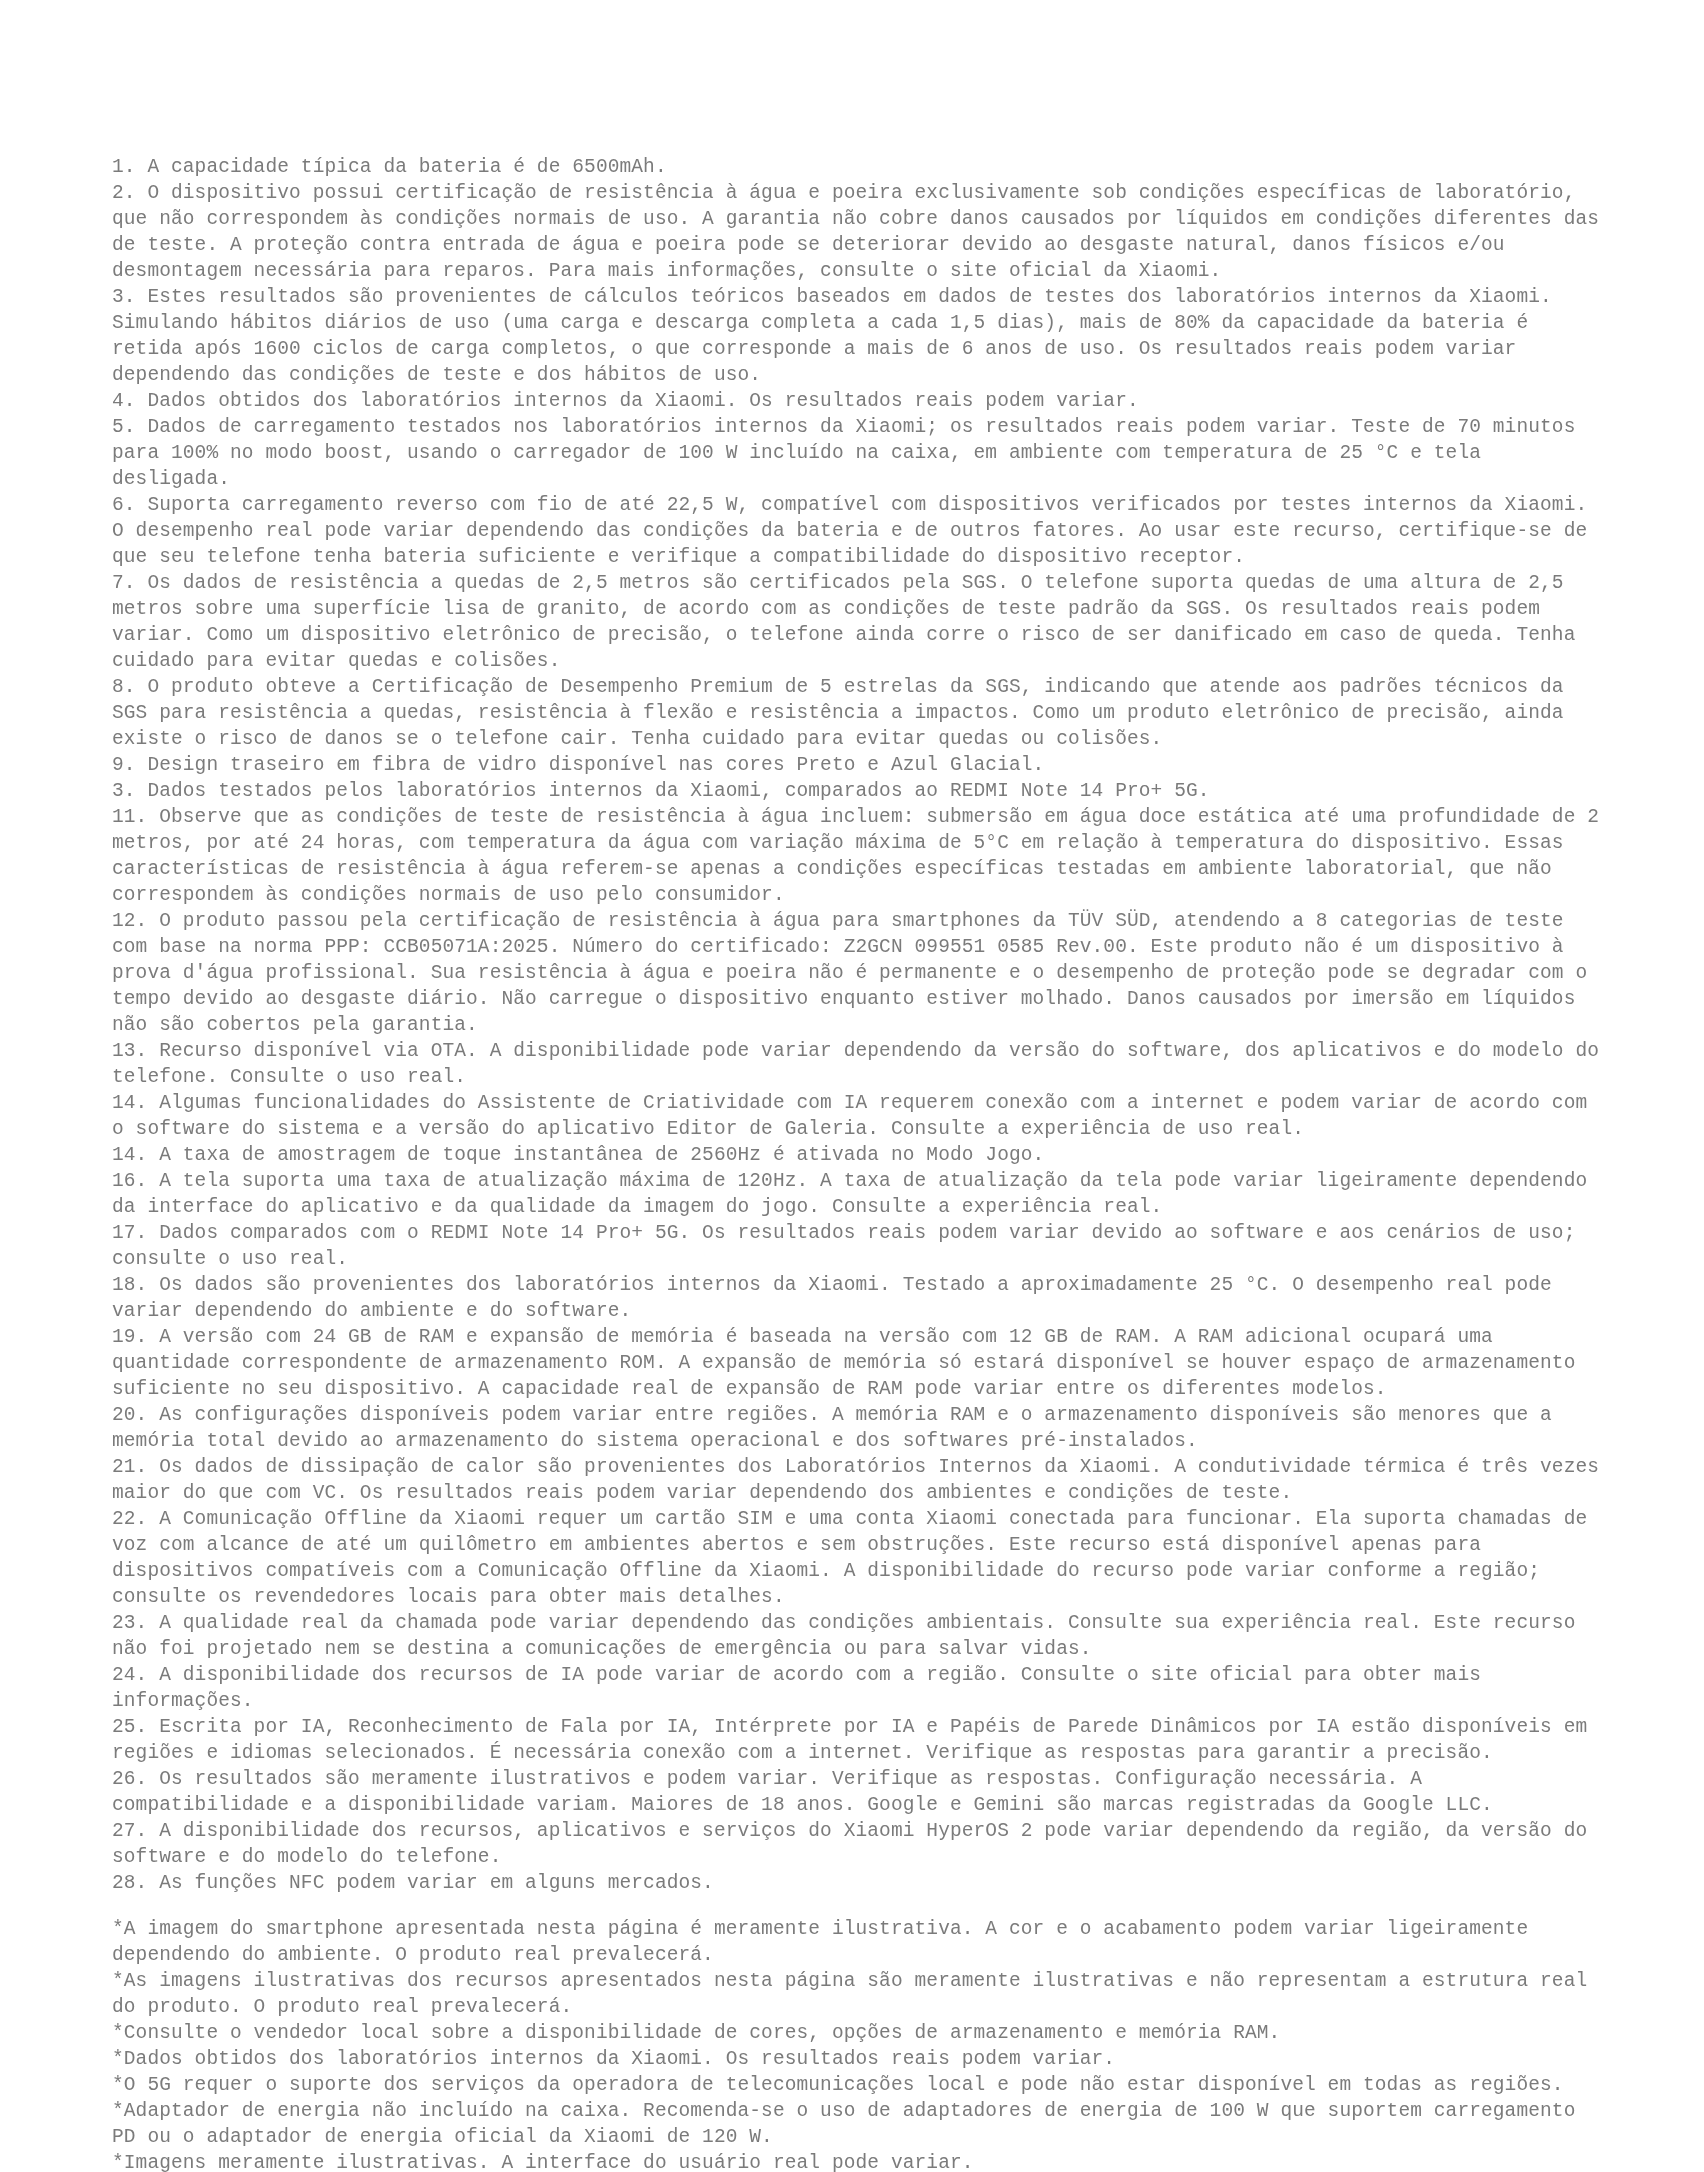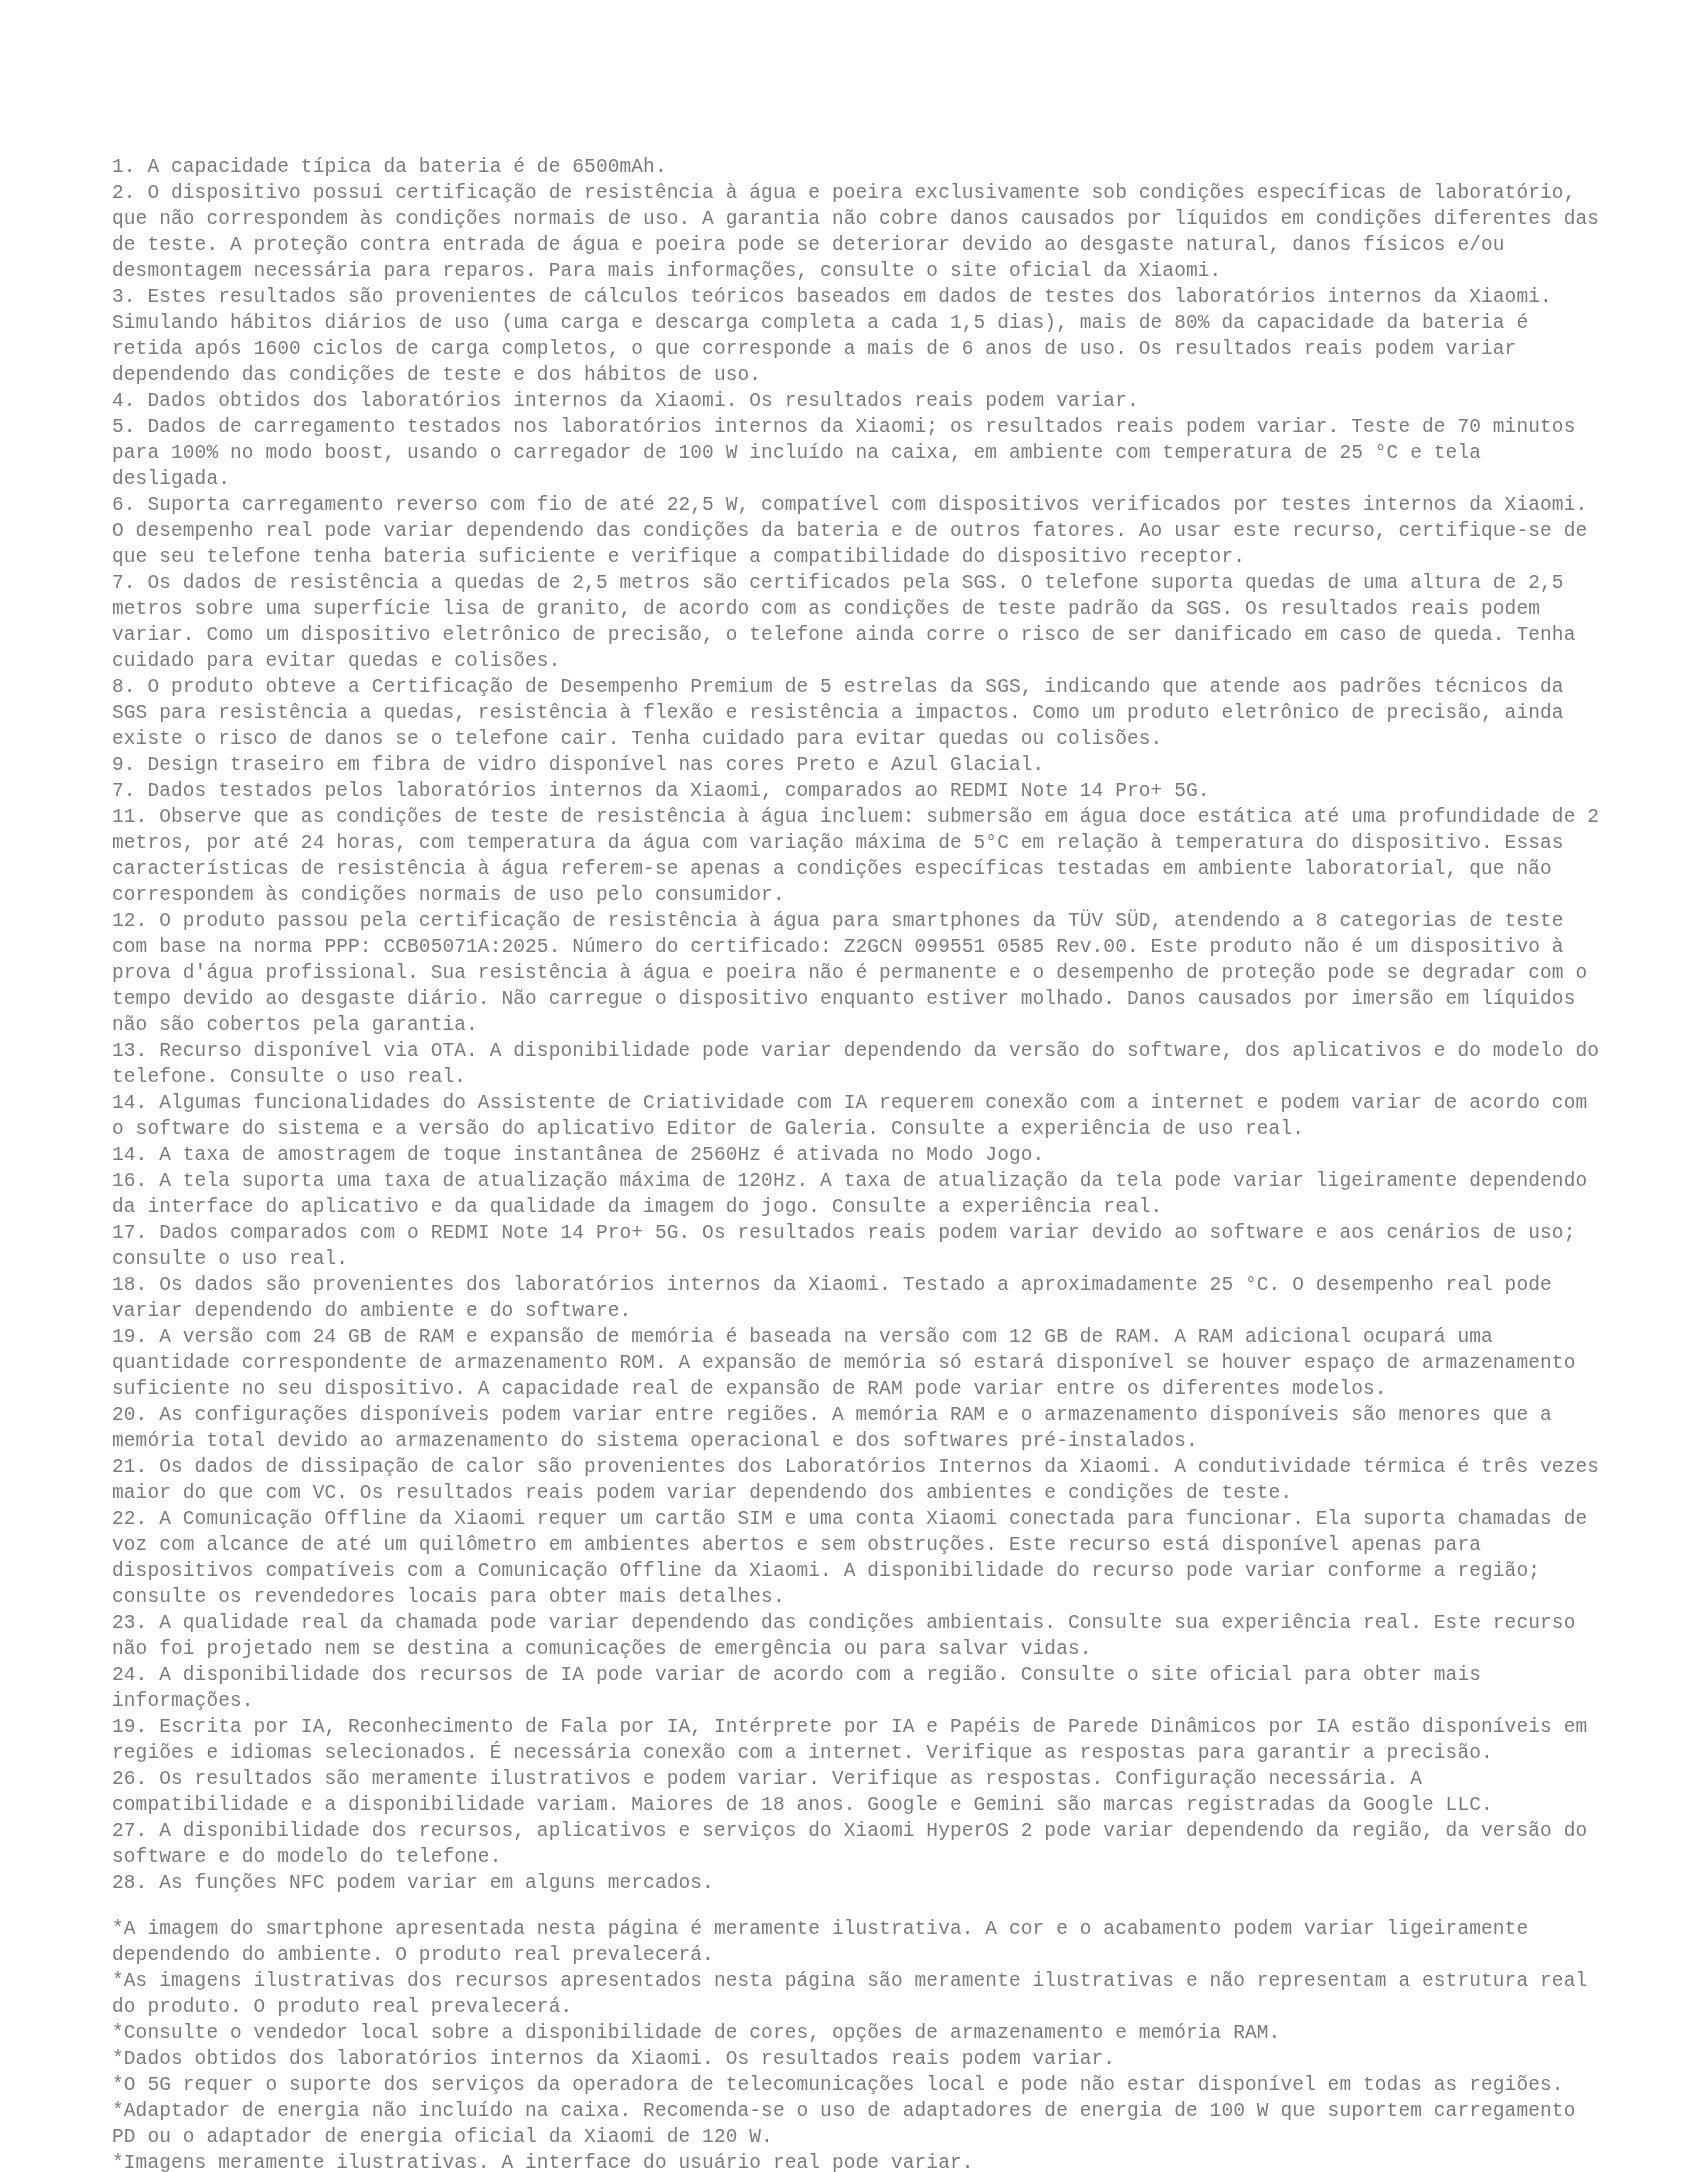--- a/index.html
+++ b/index.html
@@ -64,21 +64,21 @@
       <p class="note-item">5. Dados de carregamento testados nos laboratórios internos da Xiaomi; os resultados reais podem variar. Teste de 70 minutos para 100% no modo boost, usando o carregador de 100 W incluído na caixa, em ambiente com temperatura de 25 °C e tela desligada.</p>
 
       <p class="note-item">6. Suporta carregamento reverso com fio de até 22,5 W, compatível com dispositivos verificados por testes internos da Xiaomi. O desempenho real pode variar dependendo das condições da bateria e de outros fatores. Ao usar este recurso, certifique-se de que seu telefone tenha bateria suficiente e verifique a compatibilidade do dispositivo receptor.</p>
 
       <p class="note-item">7. Os dados de resistência a quedas de 2,5 metros são certificados pela SGS. O telefone suporta quedas de uma altura de 2,5 metros sobre uma superfície lisa de granito, de acordo com as condições de teste padrão da SGS. Os resultados reais podem variar. Como um dispositivo eletrônico de precisão, o telefone ainda corre o risco de ser danificado em caso de queda. Tenha cuidado para evitar quedas e colisões.</p>
 
       <p class="note-item">8. O produto obteve a Certificação de Desempenho Premium de 5 estrelas da SGS, indicando que atende aos padrões técnicos da SGS para resistência a quedas, resistência à flexão e resistência a impactos. Como um produto eletrônico de precisão, ainda existe o risco de danos se o telefone cair. Tenha cuidado para evitar quedas ou colisões.</p>
 
       <p class="note-item">9. Design traseiro em fibra de vidro disponível nas cores Preto e Azul Glacial.</p>
 
-      <p class="note-item">7. Dados testados pelos laboratórios internos da Xiaomi, comparados ao REDMI Note 14 Pro+ 5G.</p>
+      <p class="note-item">3. Dados testados pelos laboratórios internos da Xiaomi, comparados ao REDMI Note 14 Pro+ 5G.</p>
 
       <p class="note-item">11. Observe que as condições de teste de resistência à água incluem: submersão em água doce estática até uma profundidade de 2 metros, por até 24 horas, com temperatura da água com variação máxima de 5°C em relação à temperatura do dispositivo. Essas características de resistência à água referem-se apenas a condições específicas testadas em ambiente laboratorial, que não correspondem às condições normais de uso pelo consumidor.</p>
 
       <p class="note-item">12. O produto passou pela certificação de resistência à água para smartphones da TÜV SÜD, atendendo a 8 categorias de teste com base na norma PPP: CCB05071A:2025. Número do certificado: Z2GCN 099551 0585 Rev.00. Este produto não é um dispositivo à prova d'água profissional. Sua resistência à água e poeira não é permanente e o desempenho de proteção pode se degradar com o tempo devido ao desgaste diário. Não carregue o dispositivo enquanto estiver molhado. Danos causados por imersão em líquidos não são cobertos pela garantia.</p>
 
       <p class="note-item">13. Recurso disponível via OTA. A disponibilidade pode variar dependendo da versão do software, dos aplicativos e do modelo do telefone. Consulte o uso real.</p>
 
       <p class="note-item">14. Algumas funcionalidades do Assistente de Criatividade com IA requerem conexão com a internet e podem variar de acordo com o software do sistema e a versão do aplicativo Editor de Galeria. Consulte a experiência de uso real.</p>
 
       <p class="note-item">14. A taxa de amostragem de toque instantânea de 2560Hz é ativada no Modo Jogo.</p>
@@ -94,21 +94,21 @@
       <p class="note-item">20. As configurações disponíveis podem variar entre regiões. A memória RAM e o armazenamento disponíveis são menores que a memória total devido ao armazenamento do sistema operacional e dos softwares pré-instalados.</p>
 
       <p class="note-item">21. Os dados de dissipação de calor são provenientes dos Laboratórios Internos da Xiaomi. A condutividade térmica é três vezes maior do que com VC. Os resultados reais podem variar dependendo dos ambientes e condições de teste.</p>
 
       <p class="note-item">22. A Comunicação Offline da Xiaomi requer um cartão SIM e uma conta Xiaomi conectada para funcionar. Ela suporta chamadas de voz com alcance de até um quilômetro em ambientes abertos e sem obstruções. Este recurso está disponível apenas para dispositivos compatíveis com a Comunicação Offline da Xiaomi. A disponibilidade do recurso pode variar conforme a região; consulte os revendedores locais para obter mais detalhes.</p>
 
       <p class="note-item">23. A qualidade real da chamada pode variar dependendo das condições ambientais. Consulte sua experiência real. Este recurso não foi projetado nem se destina a comunicações de emergência ou para salvar vidas.</p>
 
       <p class="note-item">24. A disponibilidade dos recursos de IA pode variar de acordo com a região. Consulte o site oficial para obter mais informações.</p>
 
-      <p class="note-item">19. Escrita por IA, Reconhecimento de Fala por IA, Intérprete por IA e Papéis de Parede Dinâmicos por IA estão disponíveis em regiões e idiomas selecionados. É necessária conexão com a internet. Verifique as respostas para garantir a precisão.</p>
+      <p class="note-item">25. Escrita por IA, Reconhecimento de Fala por IA, Intérprete por IA e Papéis de Parede Dinâmicos por IA estão disponíveis em regiões e idiomas selecionados. É necessária conexão com a internet. Verifique as respostas para garantir a precisão.</p>
 
       <p class="note-item">26. Os resultados são meramente ilustrativos e podem variar. Verifique as respostas. Configuração necessária. A compatibilidade e a disponibilidade variam. Maiores de 18 anos. Google e Gemini são marcas registradas da Google LLC.</p>
 
       <p class="note-item">27. A disponibilidade dos recursos, aplicativos e serviços do Xiaomi HyperOS 2 pode variar dependendo da região, da versão do software e do modelo do telefone.</p>
 
       <p class="note-item">28. As funções NFC podem variar em alguns mercados.</p>
     </div>
 
   <div class="footnotes-list">
 

